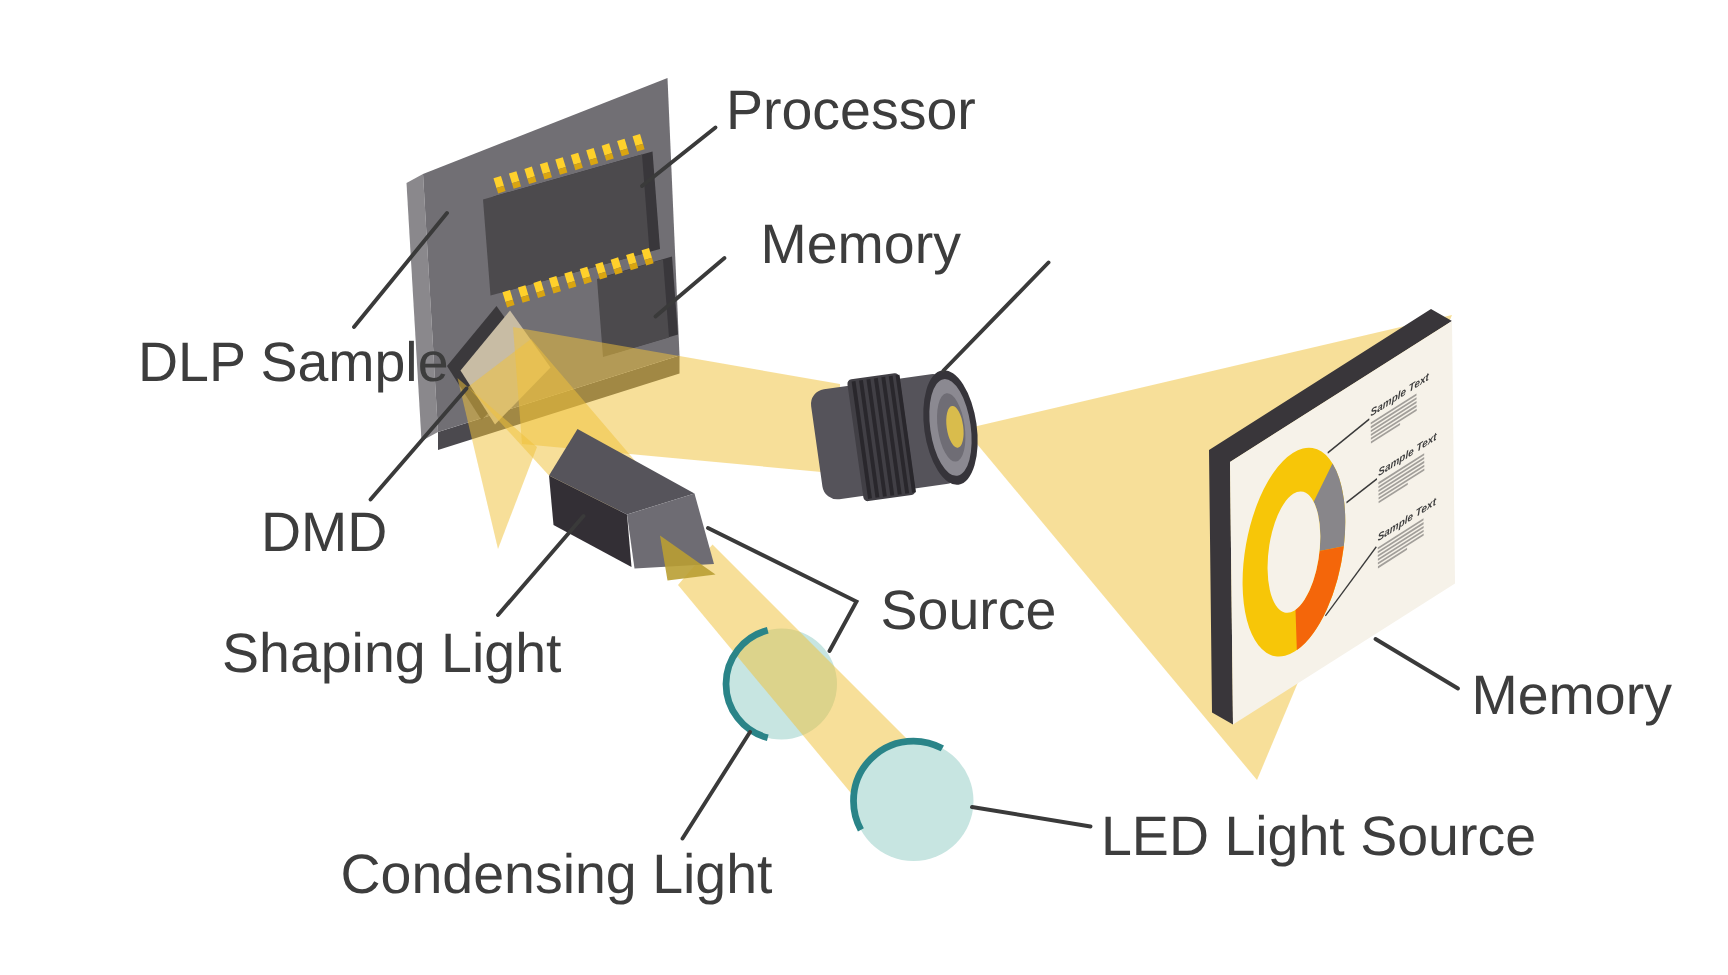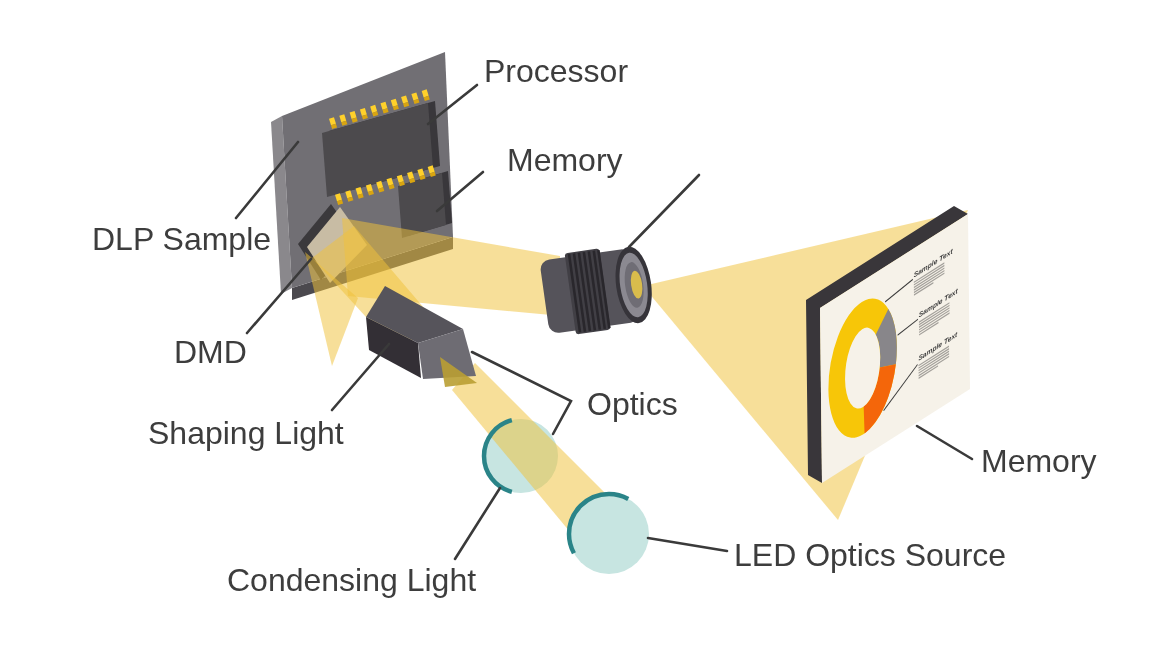--- a/index.html
+++ b/index.html
@@ -1,19 +1,19 @@
 <!DOCTYPE html>
 <html><head>
 <meta charset="utf-8">
 <style>
   html,body{margin:0;padding:0;background:#fff;}
   #stage{position:relative;width:1152px;height:650px;overflow:hidden;background:#fff;
          font-family:"Liberation Sans",sans-serif;}
   #art{position:absolute;left:0;top:0;}
-  .lbl{position:absolute;font-size:32px;line-height:1.1;color:#3D3D3D;white-space:nowrap;
+  .lbl{position:absolute;font-size:37px;line-height:1.1;color:#3D3D3D;white-space:nowrap;
        font-family:"Liberation Sans",sans-serif;}
   .slide-heading{font:italic bold 7.2px "Liberation Sans",sans-serif;fill:#3E3E3E;}
 </style>
 </head>
 <body>
 
 <div id="stage">
 
 <svg id="art" width="1152" height="650" viewBox="0 0 1152 650">
   <defs>
@@ -167,18 +167,18 @@
     <line x1="648" y1="538" x2="727" y2="551"></line>
     <line x1="917" y1="426" x2="972" y2="459"></line>
   </g>
 </svg>
 
 <div class="lbl" style="left:484px;top:54px">Processor</div>
 <div class="lbl" style="left:507px;top:143px">Memory</div>
 <div class="lbl" style="left:92px;top:222px">DLP Sample</div>
 <div class="lbl" style="left:174px;top:335px">DMD</div>
 <div class="lbl" style="left:148px;top:416px">Shaping Light</div>
-<div class="lbl" style="left:587px;top:387px">Optics</div>
+<div class="lbl" style="left:587px;top:387px">Source</div>
 <div class="lbl" style="left:227px;top:563px">Condensing Light</div>
-<div class="lbl" style="left:734px;top:538px">LED Optics Source</div>
+<div class="lbl" style="left:734px;top:538px">LED Light Source</div>
 <div class="lbl" style="left:981px;top:444px">Memory</div>
 
 </div>
 
 </body></html>

